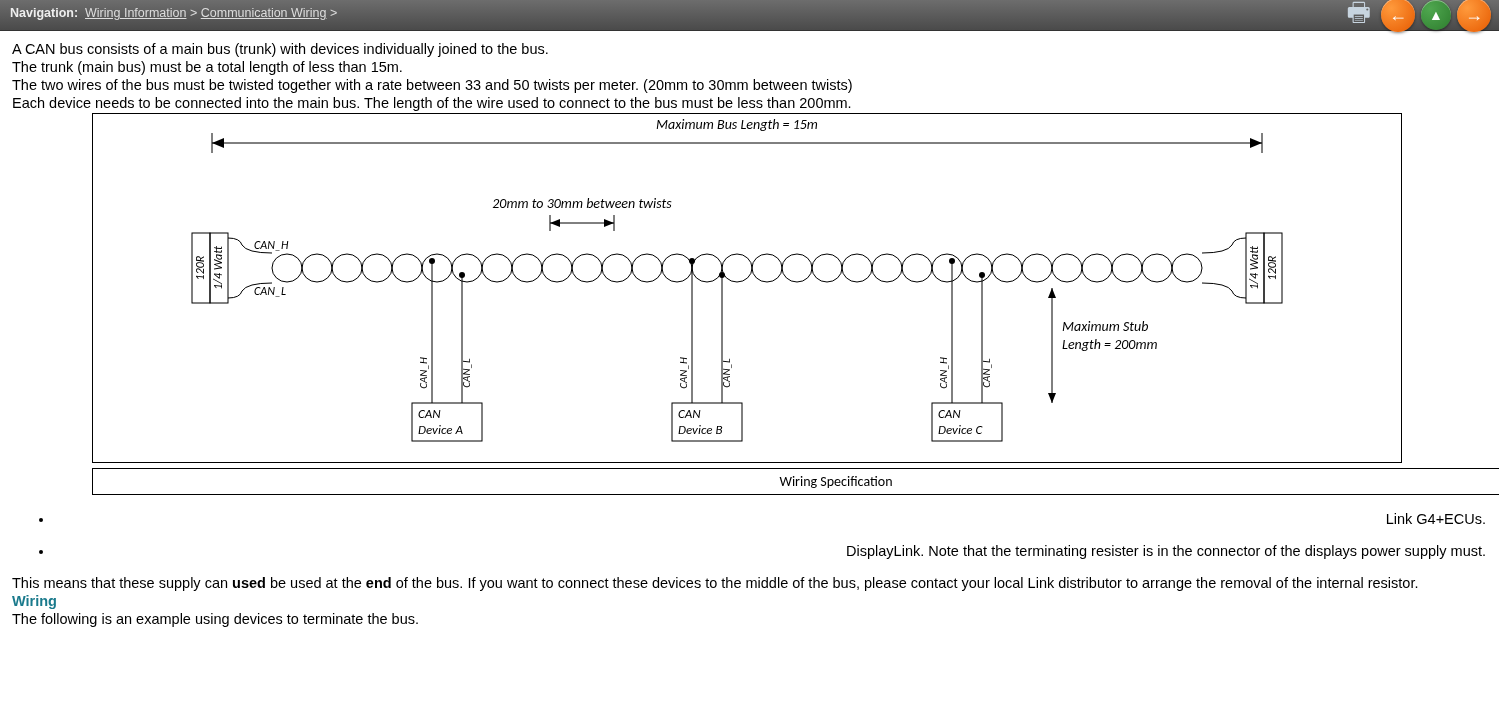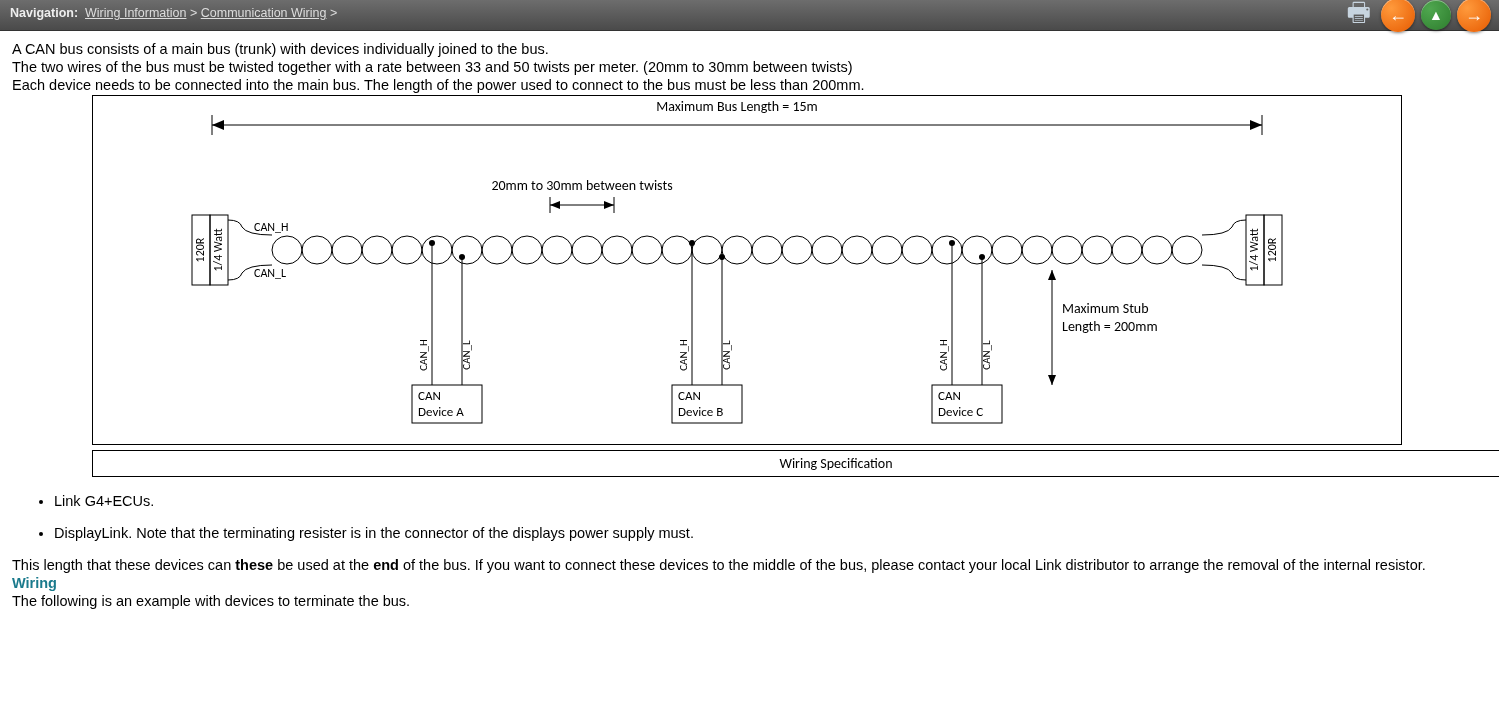--- a/index.html
+++ b/index.html
@@ -47,35 +47,35 @@
     color: #fff;
     font-size: 18px;
     box-shadow: 0 1px 3px rgba(0,0,0,0.5), inset 0 1px 0 rgba(255,255,255,0.4);
     cursor: pointer;
   }
   .btn-orange { background: radial-gradient(circle at 30% 30%, #ff9a3c, #e65a00); }
   .btn-green  { background: radial-gradient(circle at 30% 30%, #4fa74f, #2e7d2e); width:30px; height:30px; font-size:14px;}
   .print-icon { font-size: 26px; color:#c7d4df; margin-right:4px; }
   .content { padding: 8px 13px 12px 12px; }
   .intro p { margin: 2px 0; }
-  .diagram { margin: 0 0 2px 80px; }
+  .diagram { margin: 0 0 2px 80px; font-style: italic; }
   .caption-row {
     margin: 0 0 6px 80px;
     width: 1488px;
   }
   .caption-box {
     border: 1px solid #000;
     text-align: center;
     font-size: 14px;
     padding: 4px 0;
     font-family: Calibri, Arial, sans-serif;
   }
   .after p { margin: 2px 0; }
   .after ul { margin: 2px 0 2px 24px; padding-left: 18px; }
-  .after li { margin: 16px 0; }
+  .after li { margin: 16px 0; text-align: right; }
   .example-head { color: #1a7a8c; font-weight: bold; }
   svg text { font-family: Calibri, Arial, sans-serif; }
 </style>
 </head>
 <body>
 
 <div class="header">
   <div class="breadcrumb">
     <span class="nav-lbl">Navigation:</span>&nbsp;
     <a href="#">Wiring Information</a>
@@ -95,22 +95,23 @@
     <div class="round-btn btn-orange">
       <span>→</span>
     </div>
   </div>
 </div>
 
 <div class="content">
 
   <div class="intro">
     <p>A CAN bus consists of a main bus (trunk) with devices individually joined to the bus.</p>
+    <p>The trunk (main bus) must be a total length of less than 15m.</p>
     <p>The two wires of the bus must be twisted together with a rate between 33 and 50 twists per meter. (20mm to 30mm between twists)</p>
-    <p>Each device needs to be connected into the main bus. The length of the power used to connect to the bus must be less than 200mm.</p>
+    <p>Each device needs to be connected into the main bus. The length of the wire used to connect to the bus must be less than 200mm.</p>
   </div>
 
   <div class="diagram">
     <svg width="1310" height="350" viewBox="0 0 1310 350">
 
       <rect x="0.5" y="0.5" width="1309" height="349" fill="none" stroke="#000" stroke-width="1"></rect>
 
       <g>
         <line x1="120" y1="30" x2="1170" y2="30" stroke="#000"></line>
 
@@ -238,18 +239,18 @@
   <div class="caption-row">
      <div class="caption-box">Wiring Specification</div>
   </div>
 
   <div class="after">
     <ul>
       <li>Link G4+ECUs.</li>
       <li>DisplayLink.  Note that the terminating resister is in the connector of the displays power supply must.</li>
     </ul>
     <p>
-      <span>This length that these devices can </span><b>these</b><span> be used at the </span><b>end</b><span> of the bus. If you want to connect these devices to the middle of the bus, please contact your local Link distributor to arrange the removal of the internal resistor.</span>
+      <span>This means that these supply can </span><b>used</b><span> be used at the </span><b>end</b><span> of the bus. If you want to connect these devices to the middle of the bus, please contact your local Link distributor to arrange the removal of the internal resistor.</span>
     </p>
     <p class="example-head">Wiring</p>
-    <p>The following is an example with devices to terminate the bus.</p>
+    <p>The following is an example using devices to terminate the bus.</p>
   </div>
 </div>
 
 </body></html>

